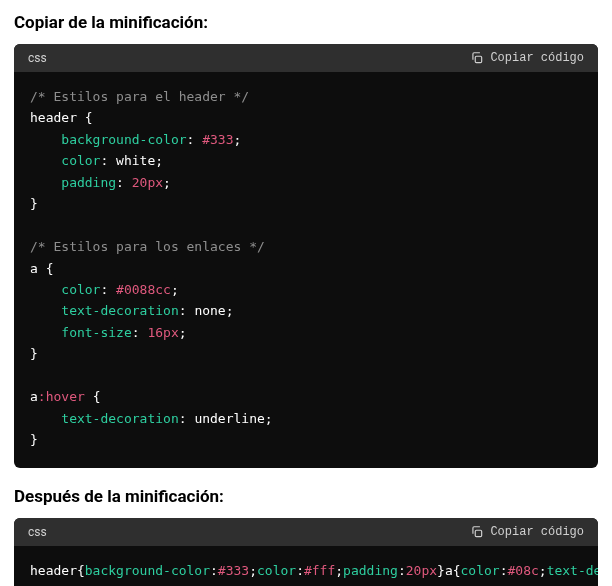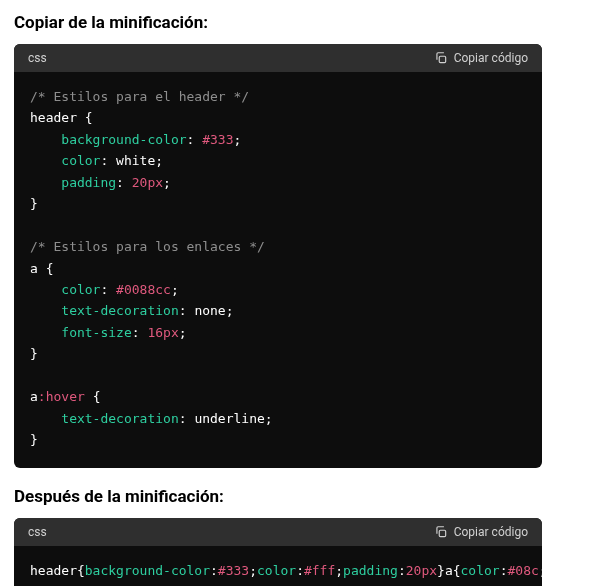--- a/index.html
+++ b/index.html
@@ -13,39 +13,40 @@
     font-size: 17px;
     font-weight: 700;
     color: #000;
     margin: 4px 0 12px 0;
   }
   .codeblock {
     background: #0d0d0d;
     border-radius: 6px;
     overflow: hidden;
     margin-bottom: 18px;
-    width: 528px;
+    width: 584px;
   }
   .cb-header {
     background: #2f2f2f;
     color: #cdcdcd;
     display: flex;
     justify-content: space-between;
     align-items: center;
     padding: 7px 14px;
     font-size: 12px;
     font-family: inherit;
   }
   .cb-lang { color: #d1d1d1; }
   .cb-copy {
     display: flex;
     align-items: center;
     gap: 6px;
     cursor: pointer;
     color: #d1d1d1;
+    font-family: Liberation Mono, monospace;
   }
   .cb-copy svg { width: 14px; height: 14px; }
   .cb-body {
     padding: 14px 16px 18px 16px;
     font-family: "Consolas", "Menlo", monospace;
     font-size: 13px;
     line-height: 1.65;
     color: #fff;
     white-space: pre;
     overflow-x: auto;

